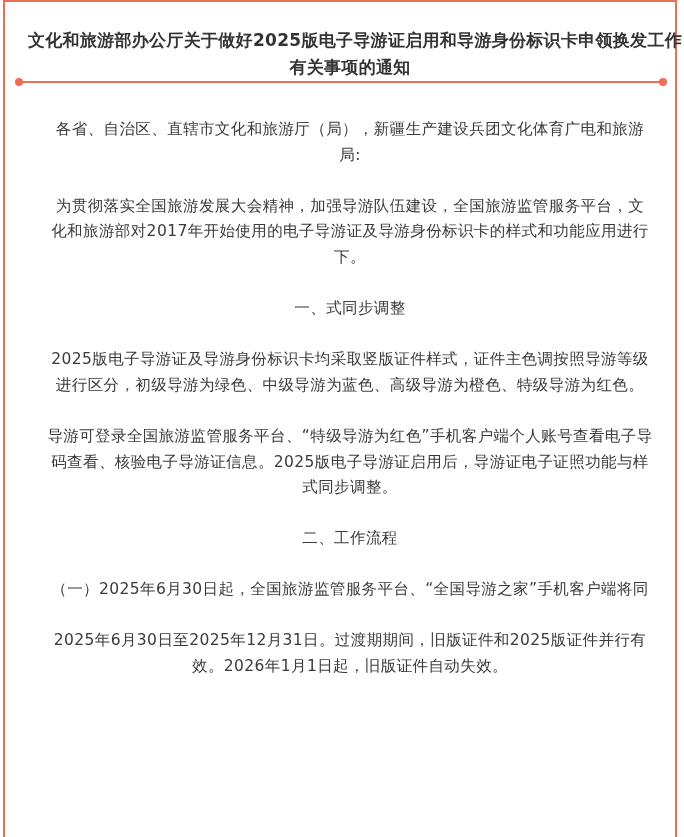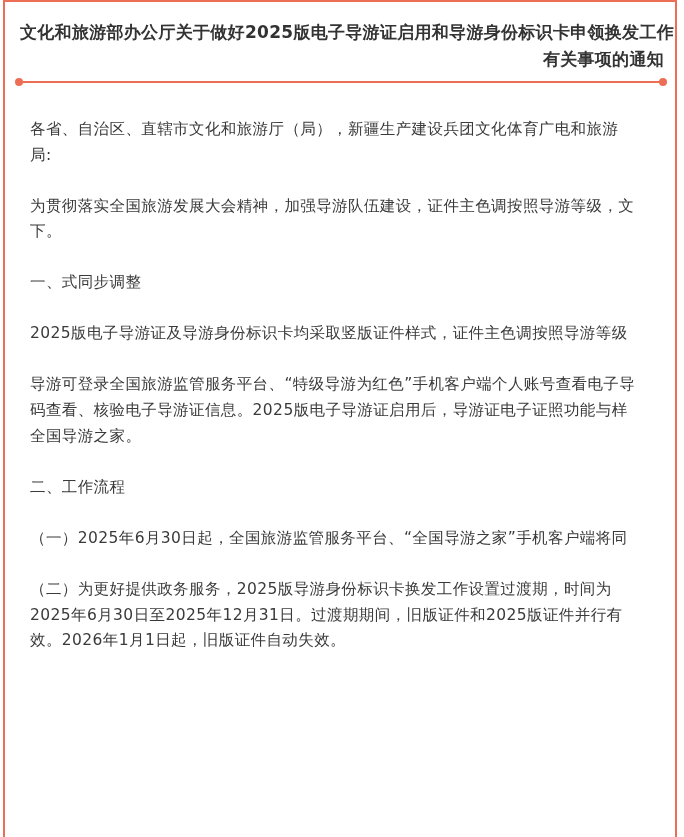--- a/index.html
+++ b/index.html
@@ -69,71 +69,73 @@
     top: 117px;
     width: 640px;
     color: #3a3a3a;
     font-size: 15.5px;
     line-height: 25.7px;
     letter-spacing: 0.4px;
   }
   .content p {
     margin: 0 0 25.3px 0;
     white-space: nowrap;
+    text-align: center;
   }
   .content p .ln { display: block; }
 </style>
 </head>
 <body>
 
 <div class="frame"></div>
 
-<h1 class="title" style="margin:0;text-align:right;">
+<h1 class="title" style="margin:8px;">
   <span class="tl">文化和旅游部办公厅关于做好2025版电子导游证启用和导游身份标识卡申领换发工作</span>
   <span class="tl">有关事项的通知</span>
 </h1>
 
 <div class="divider">
   <span class="line"></span>
   <span class="dot l"></span>
   <span class="dot r"></span>
 </div>
 
 <div class="content">
   <p>
     <span class="ln">各省、自治区、直辖市文化和旅游厅（局），新疆生产建设兵团文化体育广电和旅游</span>
     <span class="ln">局:</span>
   </p>
 
   <p>
-    <span class="ln">为贯彻落实全国旅游发展大会精神，加强导游队伍建设，证件主色调按照导游等级，文</span>
+    <span class="ln">为贯彻落实全国旅游发展大会精神，加强导游队伍建设，全国旅游监管服务平台，文</span>
+    <span class="ln">化和旅游部对2017年开始使用的电子导游证及导游身份标识卡的样式和功能应用进行</span>
     <span class="ln">下。</span>
   </p>
 
   <p>
     <span class="ln">一、式同步调整</span>
   </p>
 
   <p>
     <span class="ln">2025版电子导游证及导游身份标识卡均采取竖版证件样式，证件主色调按照导游等级</span>
+    <span class="ln">进行区分，初级导游为绿色、中级导游为蓝色、高级导游为橙色、特级导游为红色。</span>
   </p>
 
   <p>
     <span class="ln">导游可登录全国旅游监管服务平台、“特级导游为红色”手机客户端个人账号查看电子导</span>
     <span class="ln">码查看、核验电子导游证信息。2025版电子导游证启用后，导游证电子证照功能与样</span>
-    <span class="ln">全国导游之家。</span>
+    <span class="ln">式同步调整。</span>
   </p>
 
   <p>
     <span class="ln">二、工作流程</span>
   </p>
 
   <p>
     <span class="ln">（一）2025年6月30日起，全国旅游监管服务平台、“全国导游之家”手机客户端将同</span>
   </p>
 
   <p>
-    <span class="ln">（二）为更好提供政务服务，2025版导游身份标识卡换发工作设置过渡期，时间为</span>
     <span class="ln">2025年6月30日至2025年12月31日。过渡期期间，旧版证件和2025版证件并行有</span>
     <span class="ln">效。2026年1月1日起，旧版证件自动失效。</span>
   </p>
 
 </div>
 
 </body></html>

